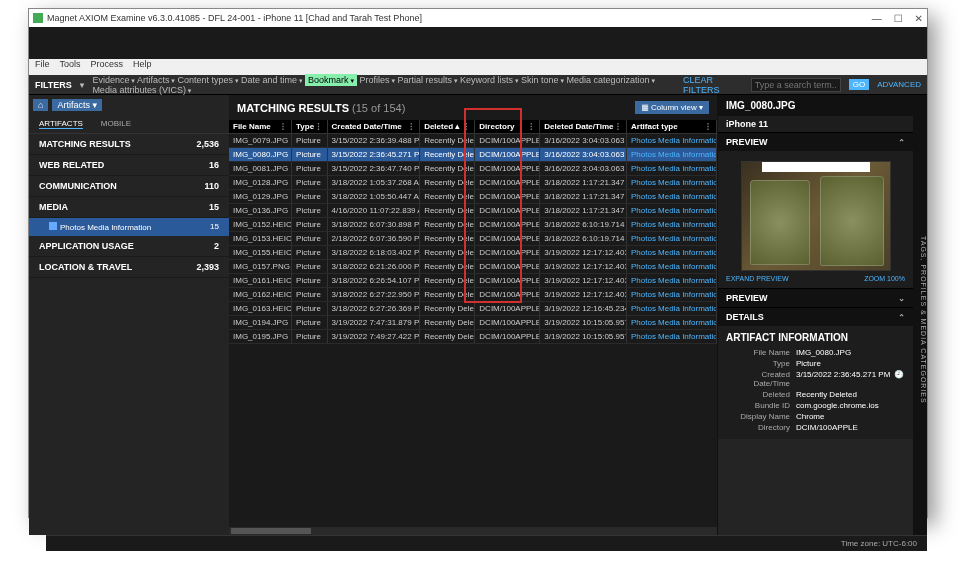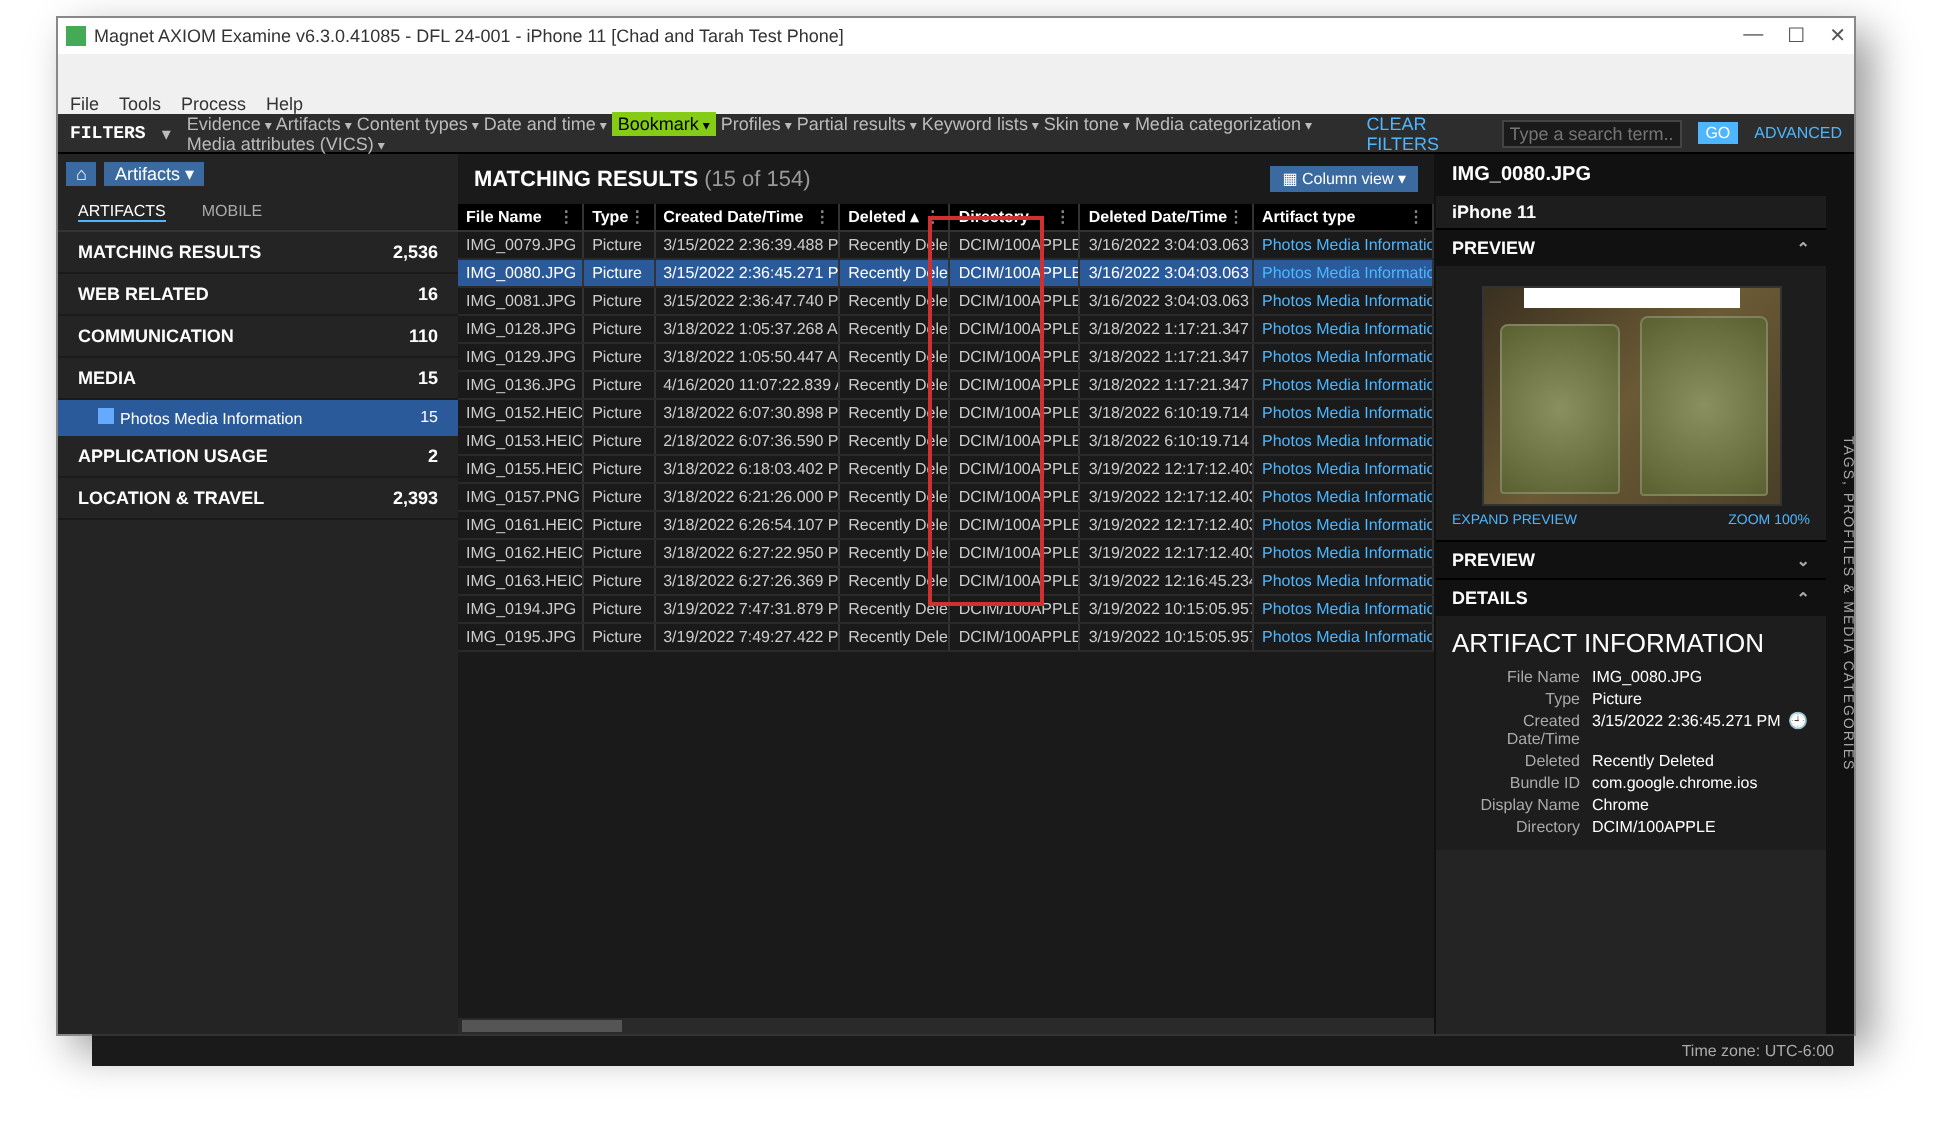--- a/index.html
+++ b/index.html
@@ -1,25 +1,25 @@
 <!DOCTYPE html>
 <html><head>
 <meta charset="utf-8">
 <style>
 * { margin: 0; padding: 0; box-sizing: border-box; font-family: "Segoe UI", Arial, sans-serif; }
 body { background: #fff; width: 967px; height: 566px; overflow: hidden; }
 .window { position: absolute; top: 8px; left: 28px; width: 900px; height: 510px; background: #1a1a1a; border: 1px solid #888; box-shadow: 8px 8px 20px rgba(0,0,0,0.4); }
 .titlebar { height: 18px; background: #fff; color: #333; font-size: 9px; display: flex; align-items: center; padding: 0 4px; }
 .titlebar .ticon { width: 10px; height: 10px; background: #4a5; margin-right: 4px; }
 .titlebar .wc { margin-left: auto; display: flex; gap: 12px; color: #555; font-size: 10px; }
-.menubar { height: 30px; background: #f0f0f0; font-size: 9px; color: #333; display: flex; gap: 10px; padding: 0 6px; align-items: flex-end; }
+.menubar { height: 16px; background: #f0f0f0; font-size: 9px; color: #333; display: flex; gap: 10px; padding: 0 6px; align-items: flex-start; margin-top: 32px; }
 .filterbar { height: 20px; background: #2d2d2d; color: #ccc; font-size: 9px; display: flex; align-items: center; gap: 8px; padding: 0 6px; border-bottom: 1px solid #000; }
-.filterbar .lbl { font-weight: bold; color: #fff; font-family: Liberation Mono, monospace; }
+.filterbar .lbl { font-weight: bold; color: #fff; }
 .filterbar .fitem { color: #bbb; cursor: pointer; }
-.filterbar .fitem.hl { background: #84cc16; color: #000; padding: 1px 3px; margin-top: 34px; }
+.filterbar .fitem.hl { background: #86efac; color: #000; padding: 1px 3px; margin-top: 34px; }
 .filterbar .arrow::after { content: " ▾"; font-size: 7px; }
 .filterbar .spacer { flex: 1; }
 .filterbar .clear { color: #4db6ff; }
 .filterbar input { background: #1a1a1a; border: 1px solid #444; color: #aaa; font-size: 9px; padding: 1px 3px; width: 90px; }
 .gobtn { background: #4db6ff; color: #fff; font-size: 8px; padding: 1px 4px; }
 .adv { color: #4db6ff; font-size: 8px; }
 .body { display: flex; height: 440px; background: #1a1a1a; }
 .side { width: 200px; background: #242424; color: #ccc; font-size: 9px; display: flex; flex-direction: column; }
 .sidetop { height: 20px; display: flex; align-items: center; gap: 4px; padding: 0 4px; }
 .sidetop .hbtn { background: #3a6aa0; padding: 1px 5px; color: #fff; font-size: 9px; }
@@ -345,21 +345,21 @@
         </div>
         <div class="panel">
             <span>PREVIEW</span>
             <span class="chev">⌄</span>
           </div>
         <div class="panel">
             <span>DETAILS</span>
             <span class="chev">⌃</span>
           </div>
         <div class="pbody">
-          <div style="color:#fff;font-weight:normal;font-size:13px;margin-bottom:4px">ARTIFACT INFORMATION</div>
+          <div style="color:#fff;font-weight:bold;font-size:10px;margin-bottom:4px">ARTIFACT INFORMATION</div>
           <div id="detrows">
               <div class="detrow">
                 <span class="k">File Name</span>
                 <span class="v">IMG_0080.JPG</span>
               </div>
               <div class="detrow">
                 <span class="k">Type</span>
                 <span class="v">Picture</span>
               </div>
               <div class="detrow">

